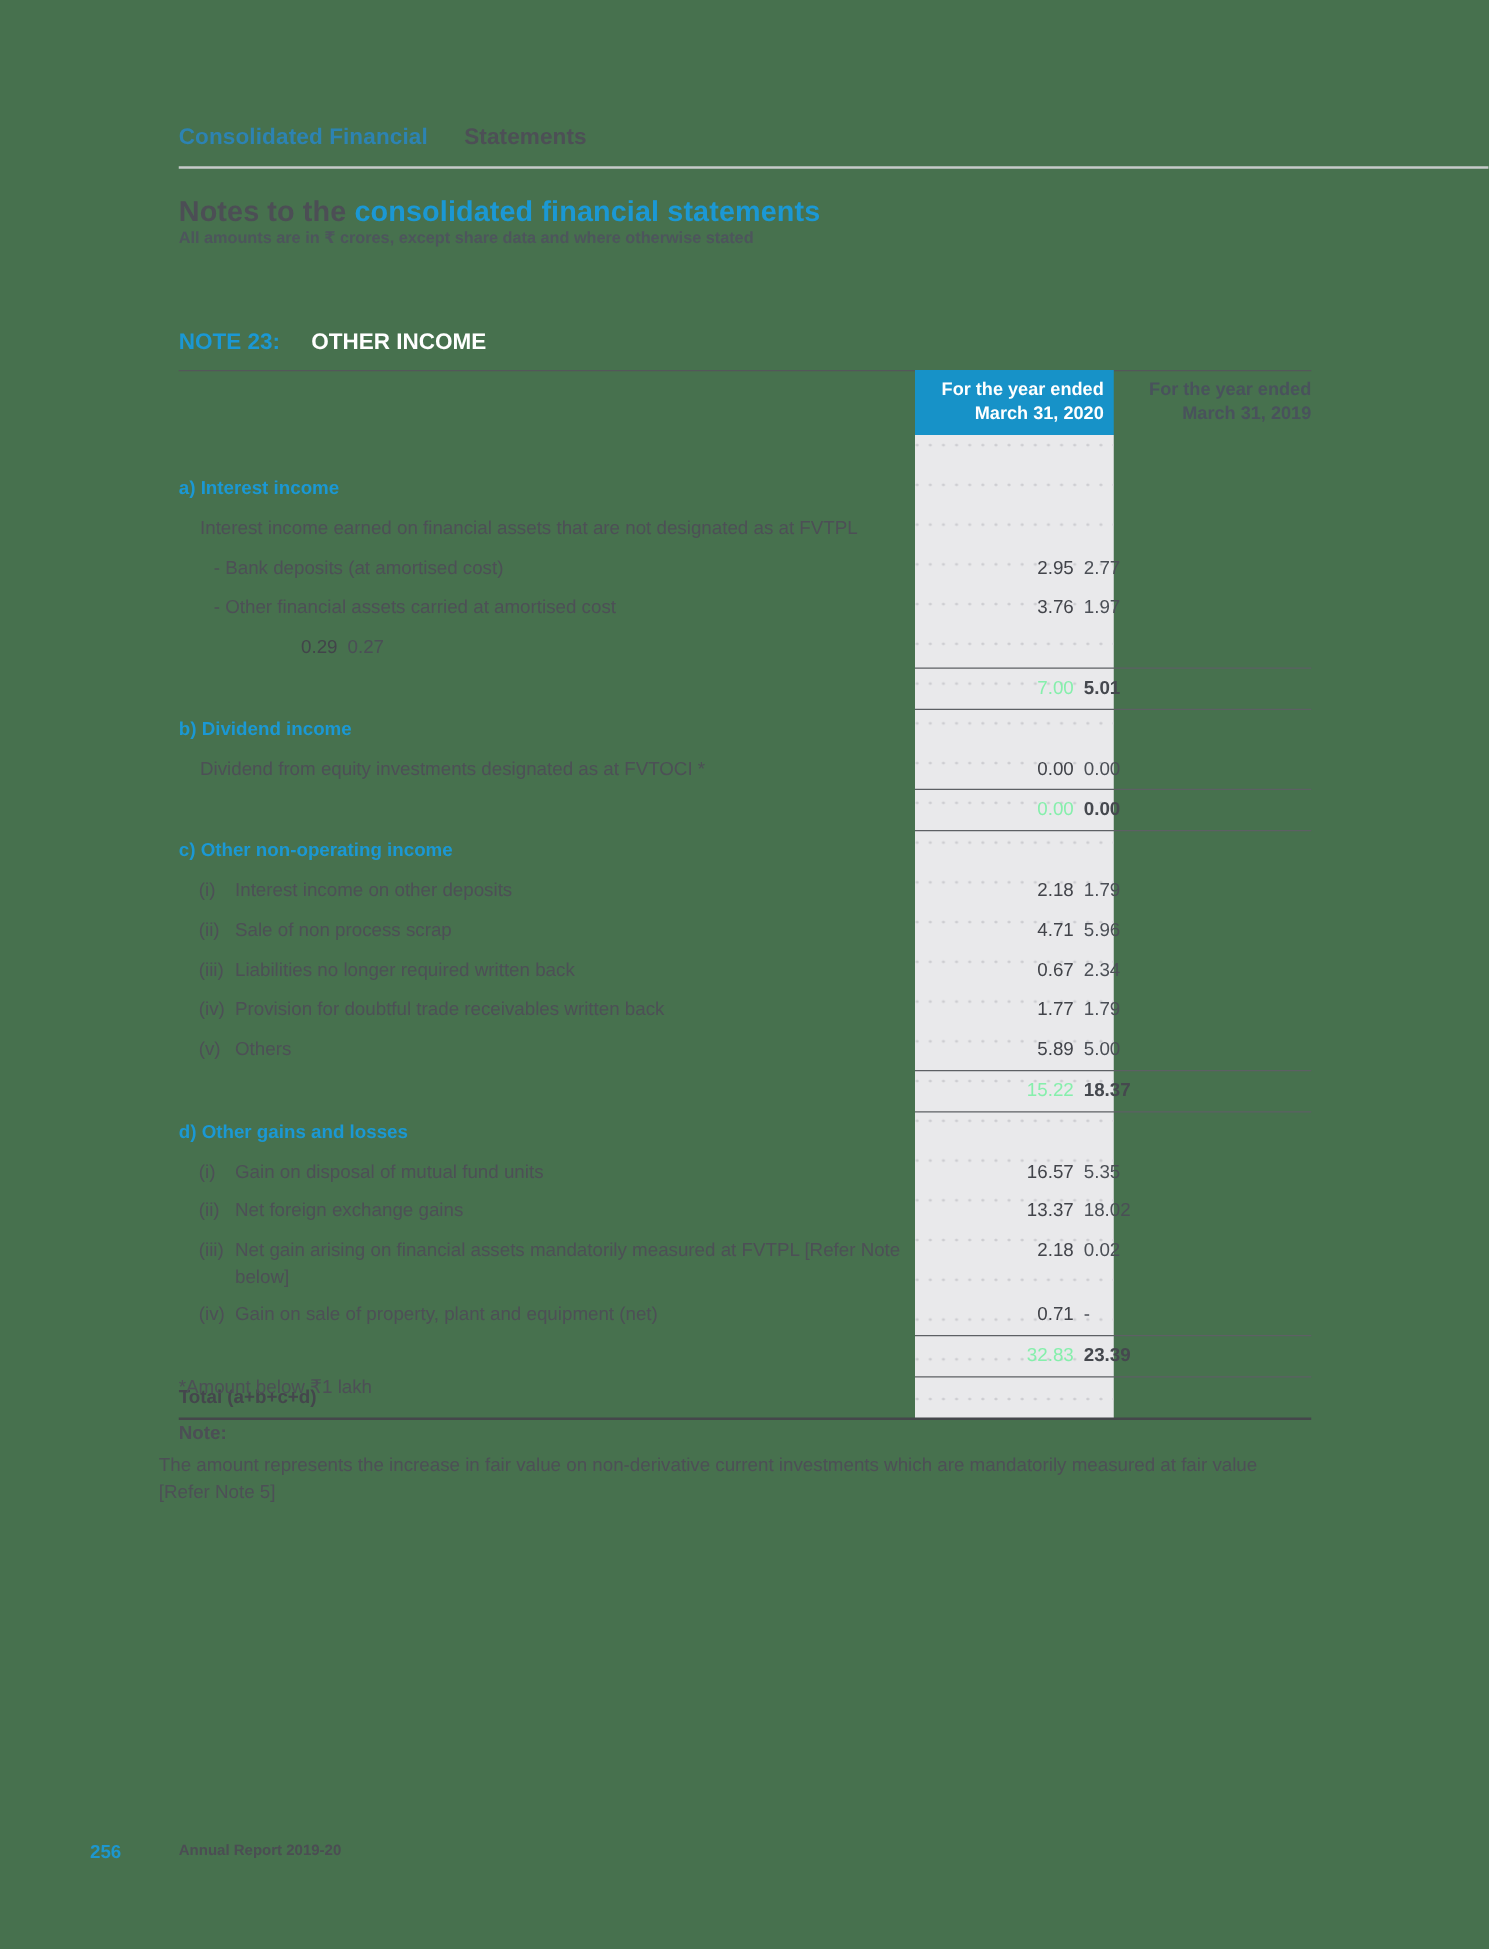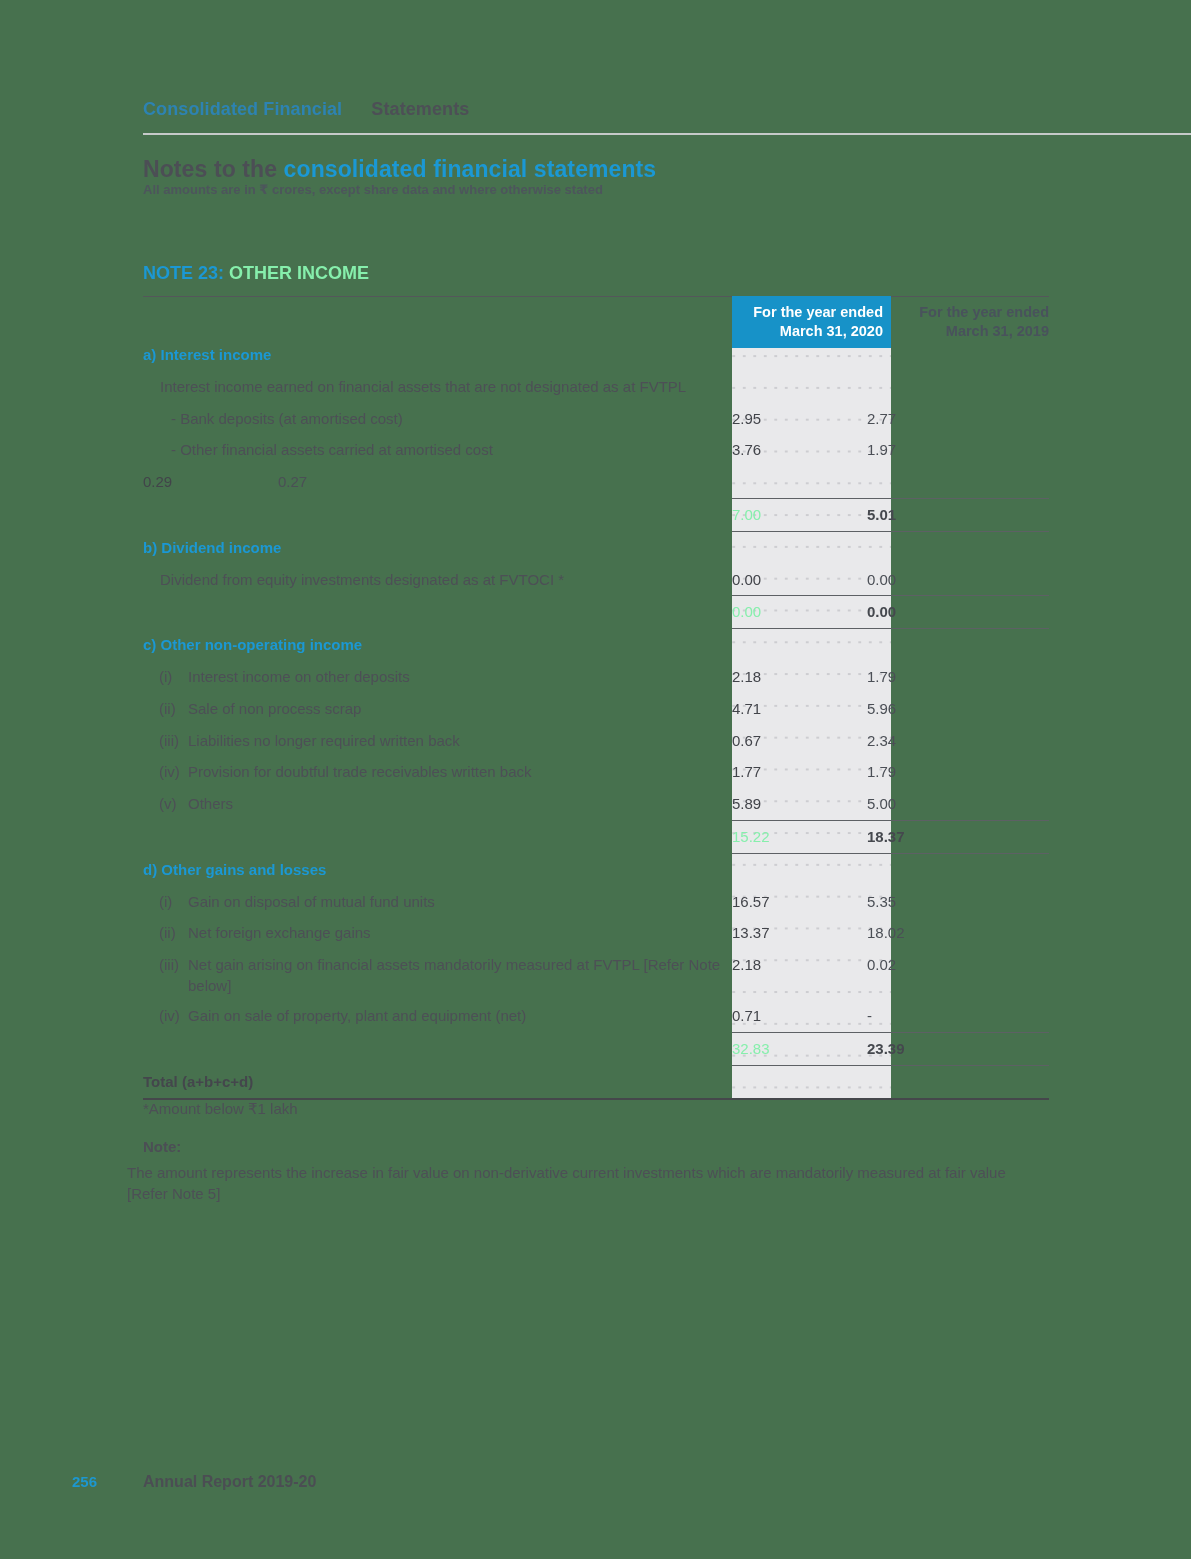--- a/index.html
+++ b/index.html
@@ -17,56 +17,56 @@
   .doc-title .t-blue{color:var(--blue-muted);}
   .doc-title .t-grey{color:var(--ink);padding-left:24px;}
   .header-rule{position:absolute;left:143px;right:0;top:133px;height:2px;background:var(--rule-light);}
   .notes-title{position:absolute;left:143px;top:156px;font-size:23px;font-weight:700;letter-spacing:.1px;}
   .notes-title .t-grey{color:#4c4e55;}
   .notes-title .t-blue{color:var(--blue-bright);}
   .notes-subtitle{position:absolute;left:143px;top:182px;font-size:13px;font-weight:600;color:#4d555c;}
 
   .note23{position:absolute;left:143px;top:263px;font-size:18px;font-weight:700;}
   .note23 .t-blue{color:var(--blue-bright);}
-  .note23 .t-grey{color:#86efac;}
+  .note23 .t-grey{color:#ffffff;margin-left:20px;}
 
   
   .table-wrap{position:absolute;left:143px;top:296px;width:906px;border-top:1px solid var(--rule-top);}
   .grey-col{position:absolute;left:589px;top:51px;width:159px;bottom:0;background:var(--grey-col);
     background-image:radial-gradient(circle,#cdcdd1 1.1px,rgba(0,0,0,0) 1.3px);
     background-size:10.5px 31.8px;background-position:7px 24px;}
   .blue-box{position:absolute;left:589px;top:-1px;width:159px;height:52px;background:var(--blue-box);
     color:#fff;font-size:14.5px;font-weight:700;text-align:right;line-height:19px;padding:7px 8px 0 0;}
   .head-2019{position:absolute;left:748px;top:-1px;width:158px;height:52px;color:var(--head2019);
     font-size:14.5px;font-weight:700;text-align:right;line-height:19px;padding-top:7px;}
 
-  .rows{position:relative;margin-top:42px;border-bottom:2px solid var(--rule-bottom);}
+  .rows{position:relative;margin-top:78px;border-bottom:2px solid var(--rule-bottom);}
   .row{display:flex;min-height:31.8px;align-items:stretch;}
   .row .lbl{flex:1;color:var(--ink);font-size:15px;line-height:20.5px;padding-top:6px;display:flex;align-items:flex-start;}
   .row .lbl .txt{display:block;}
   .row .marker{flex:0 0 29px;margin-left:16px;}
   .row-para .lbl{padding-left:17px;}
   .row-dash .lbl{padding-left:28px;}
   .row-section .lbl{color:var(--blue-bright);font-weight:700;}
   .row-total .lbl{color:#44464c;font-weight:700;}
   .row .vals{flex:0 0 317px;display:flex;}
-  .row .c2020{width:135px;text-align:left;padding-right:8px;font-size:15px;color:#42444a;line-height:31.8px;}
+  .row .c2020{width:135px;text-align:right;padding-right:8px;font-size:15px;color:#42444a;line-height:31.8px;}
   .row .c2019{width:158px;text-align:left;font-size:15px;color:#4b4f56;line-height:31.8px;}
   .row-subtotal .vals,.row-total .vals{border-top:1px solid var(--rule-mid);}
   .row-subtotal .vals{border-bottom:1px solid var(--rule-mid);}
   .row-subtotal .c2020,.row-total .c2020{font-weight:400;color:#86efac;}
   .row-subtotal .c2019,.row-total .c2019{font-weight:700;color:#45484e;}
   .row-tall{min-height:51px;}
 
   .footnote{position:absolute;left:143px;top:1100px;font-size:15px;color:var(--ink);}
   .note-heading{position:absolute;left:143px;top:1138px;font-size:15px;font-weight:700;color:#4c4e55;}
   .note-body{position:absolute;left:127px;top:1163px;width:906px;font-size:15px;line-height:20.5px;color:var(--ink);}
 
   .footer-pageno{position:absolute;left:72px;top:1473px;font-size:15px;font-weight:700;color:#1d97cf;}
-  .footer-label{position:absolute;left:143px;top:1473px;font-size:16px;font-weight:600;color:#4b4d53;}
+  .footer-label{position:absolute;left:143px;top:1473px;font-size:12px;font-weight:600;color:#4b4d53;}
 </style>
 </head>
 <body>
 
 <div class="page">
 
   <div class="doc-title">
     <span class="t-blue">Consolidated Financial</span><span class="t-grey"> Statements</span>
   </div>
   <div class="header-rule"></div>

